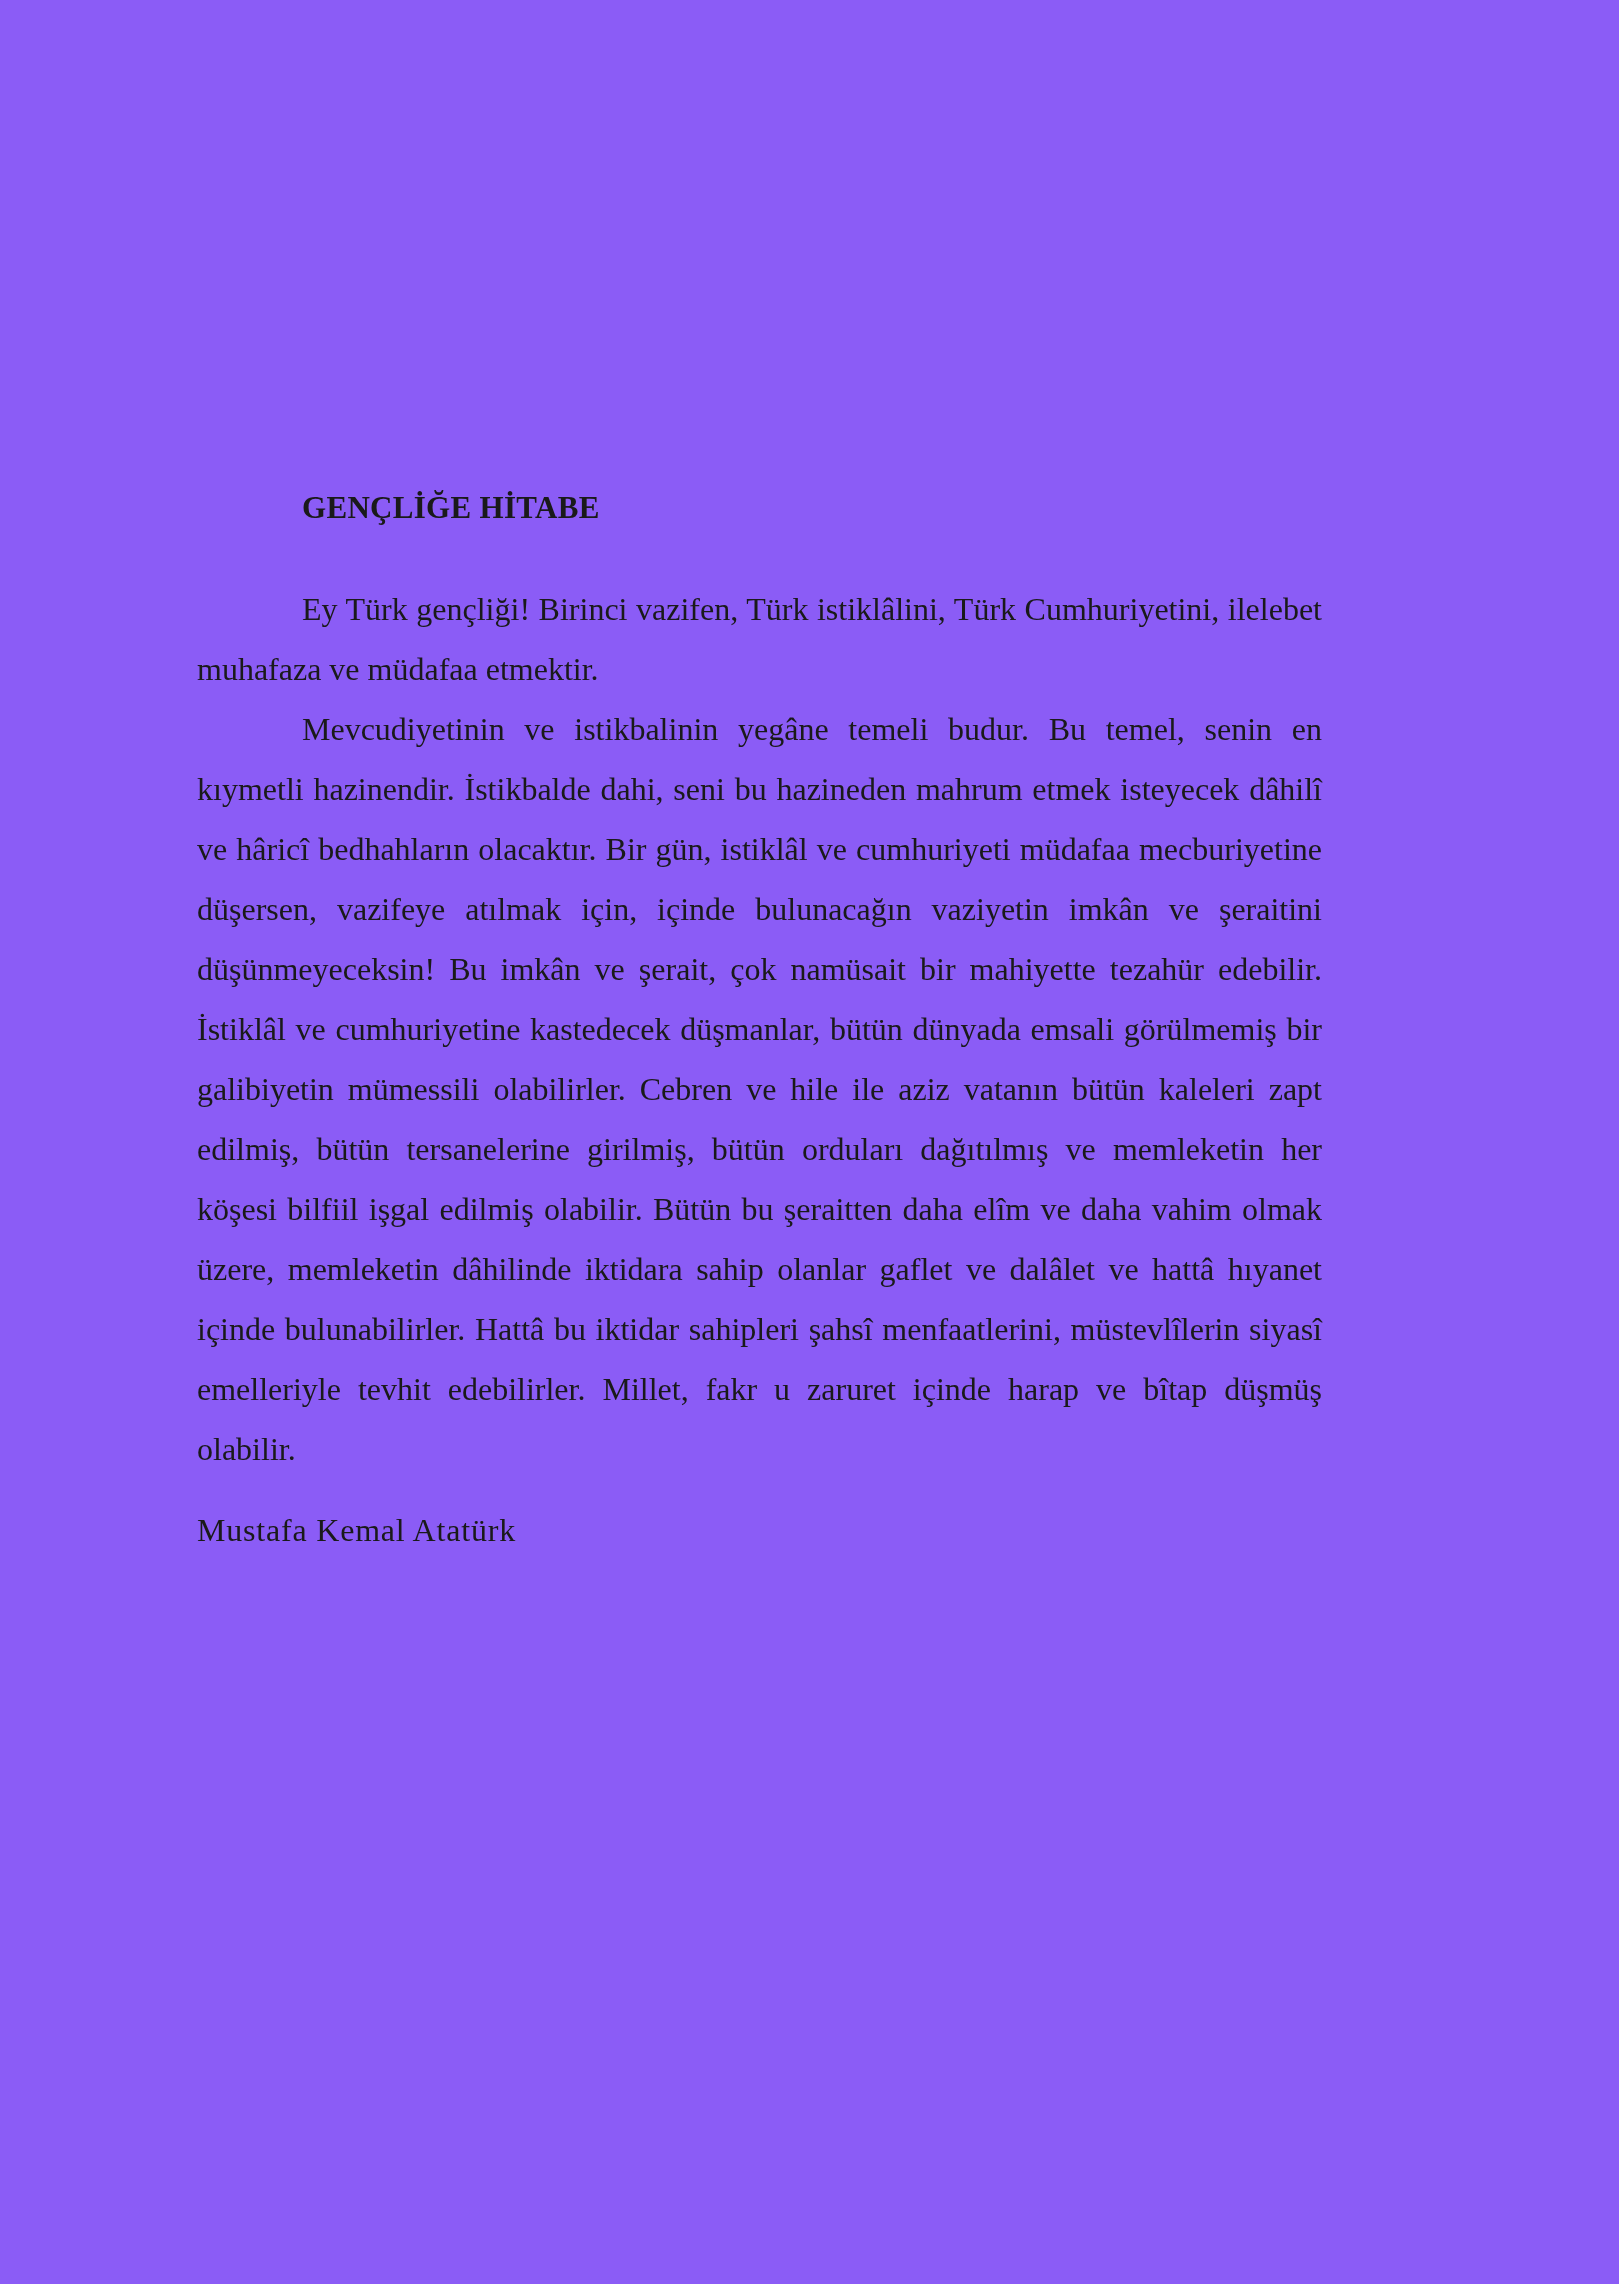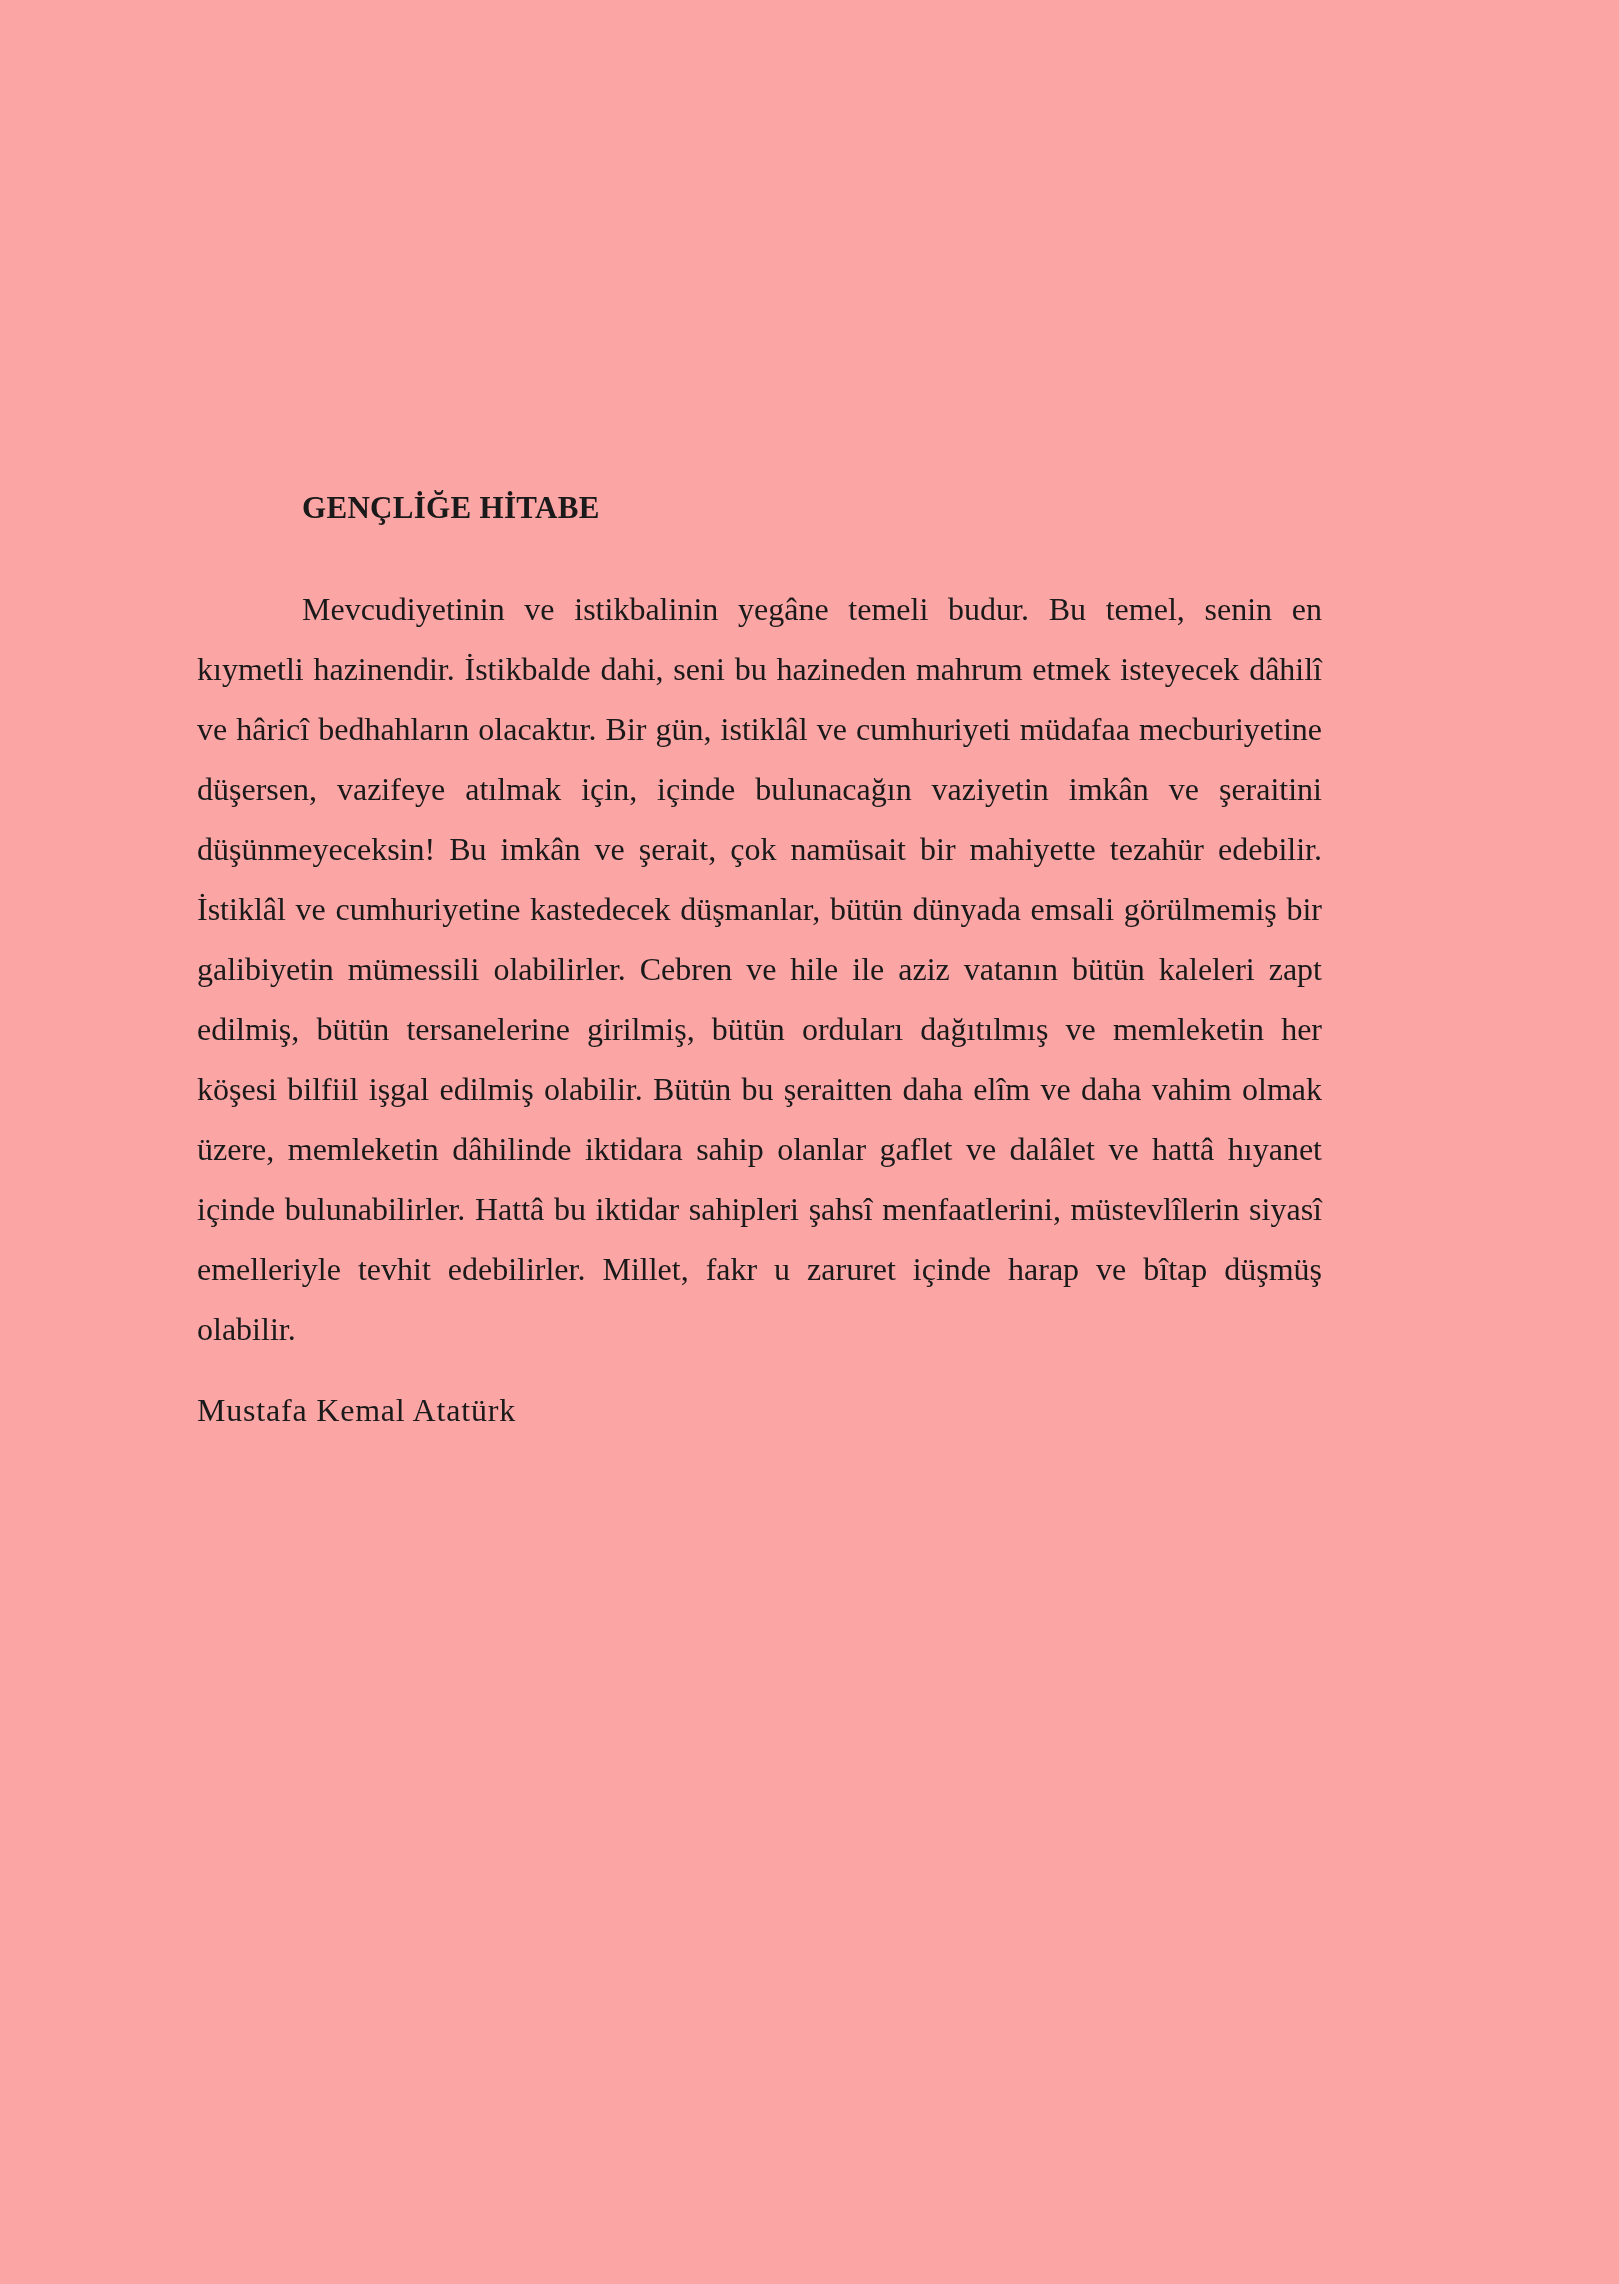--- a/index.html
+++ b/index.html
@@ -15,21 +15,21 @@
     position: relative;
     overflow: hidden;
   }
 
   .page {
     position: absolute;
     left: 0;
     top: 0;
     width: 1620px;
     height: 2284px;
-    background: #fca5a5;
+    background: #8b5cf6;
   }
 
   .content {
     position: absolute;
     left: 197px;
     top: 492px;
     width: 1125px;
   }
 
   .doc-title {
@@ -72,20 +72,21 @@
 </style>
 </head>
 <body>
 
 <div class="page">
   <div class="content">
 
     <h1 class="doc-title">GENÇLİĞE HİTABE</h1>
 
     <div class="body-block">
+      <p class="para">Ey Türk gençliği! Birinci vazifen, Türk istiklâlini, Türk Cumhuriyetini, ilelebet muhafaza ve müdafaa etmektir.</p>
       <p class="para">Mevcudiyetinin ve istikbalinin yegâne temeli budur. Bu temel, senin en kıymetli hazinendir. İstikbalde dahi, seni bu hazineden mahrum etmek isteyecek dâhilî ve hâricî bedhahların olacaktır. Bir gün, istiklâl ve cumhuriyeti müdafaa mecburiyetine düşersen, vazifeye atılmak için, içinde bulunacağın vaziyetin imkân ve şeraitini düşünmeyeceksin! Bu imkân ve şerait, çok namüsait bir mahiyette tezahür edebilir. İstiklâl ve cumhuriyetine kastedecek düşmanlar, bütün dünyada emsali görülmemiş bir galibiyetin mümessili olabilirler. Cebren ve hile ile aziz vatanın bütün kaleleri zapt edilmiş, bütün tersanelerine girilmiş, bütün orduları dağıtılmış ve memleketin her köşesi bilfiil işgal edilmiş olabilir. Bütün bu şeraitten daha elîm ve daha vahim olmak üzere, memleketin dâhilinde iktidara sahip olanlar gaflet ve dalâlet ve hattâ hıyanet içinde bulunabilirler. Hattâ bu iktidar sahipleri şahsî menfaatlerini, müstevlîlerin siyasî emelleriyle tevhit edebilirler. Millet, fakr u zaruret içinde harap ve bîtap düşmüş olabilir.</p>
     </div>
 
     <div class="signature">Mustafa Kemal Atatürk</div>
 
   </div>
 </div>
 
 
 </body></html>

